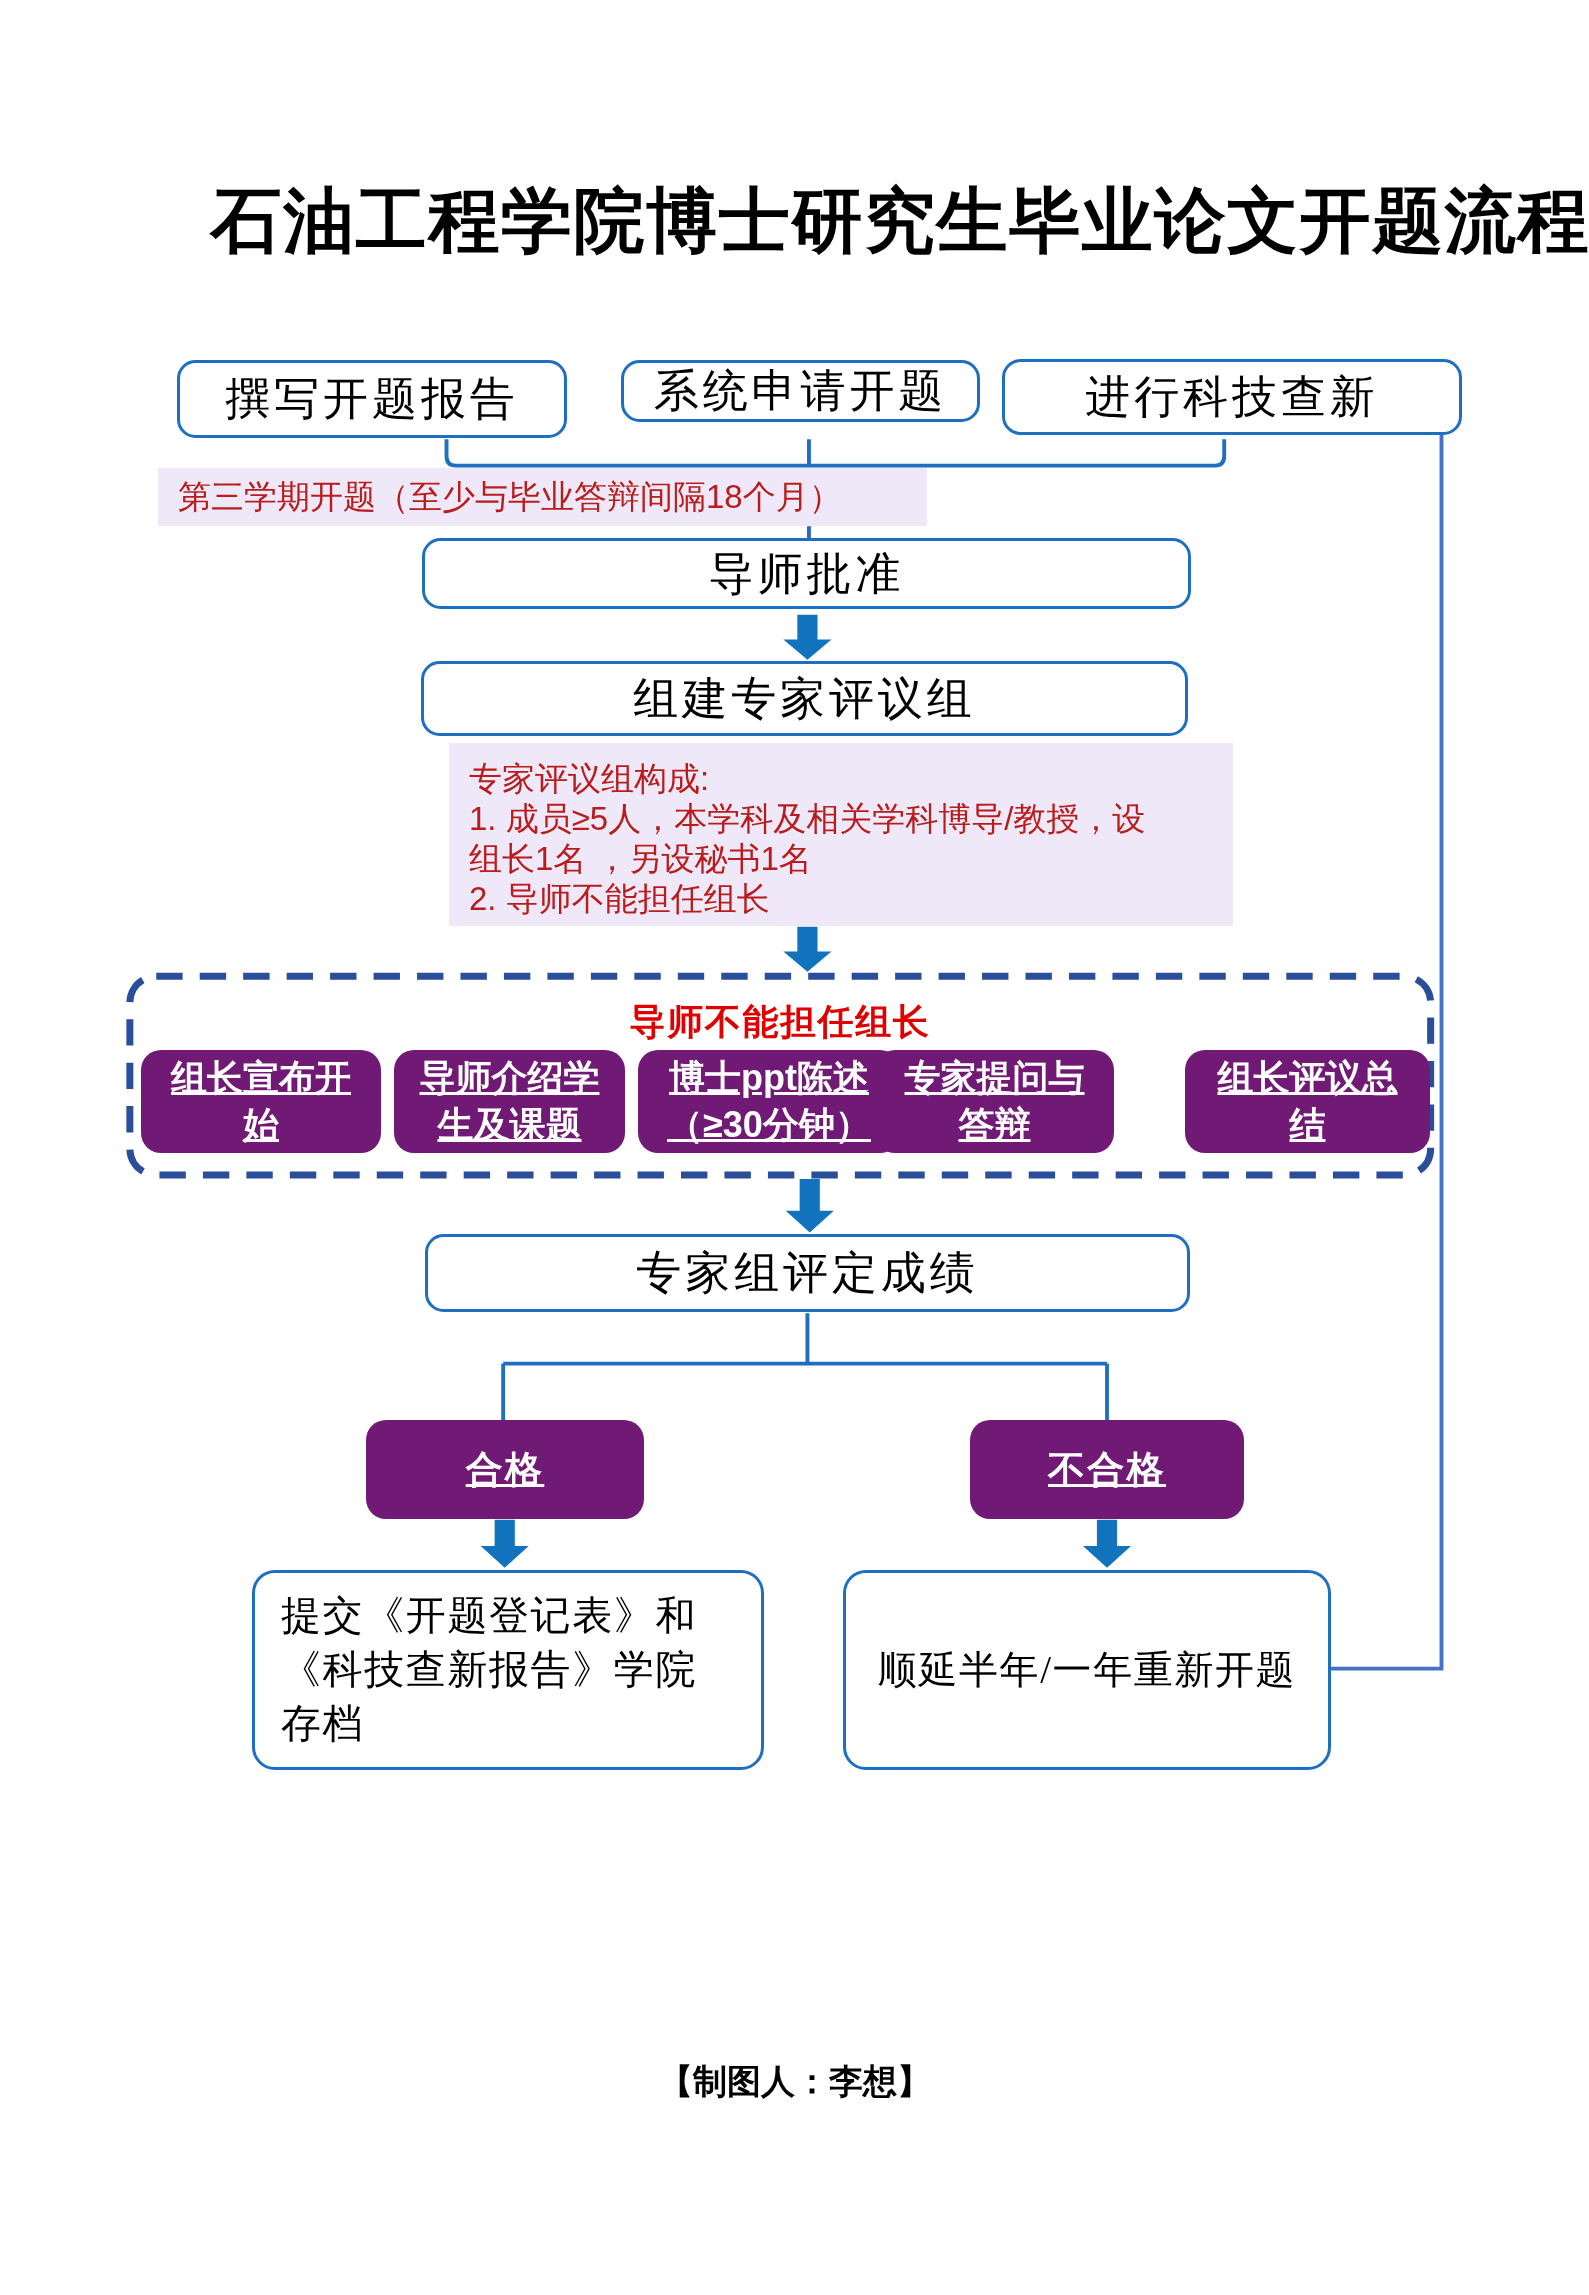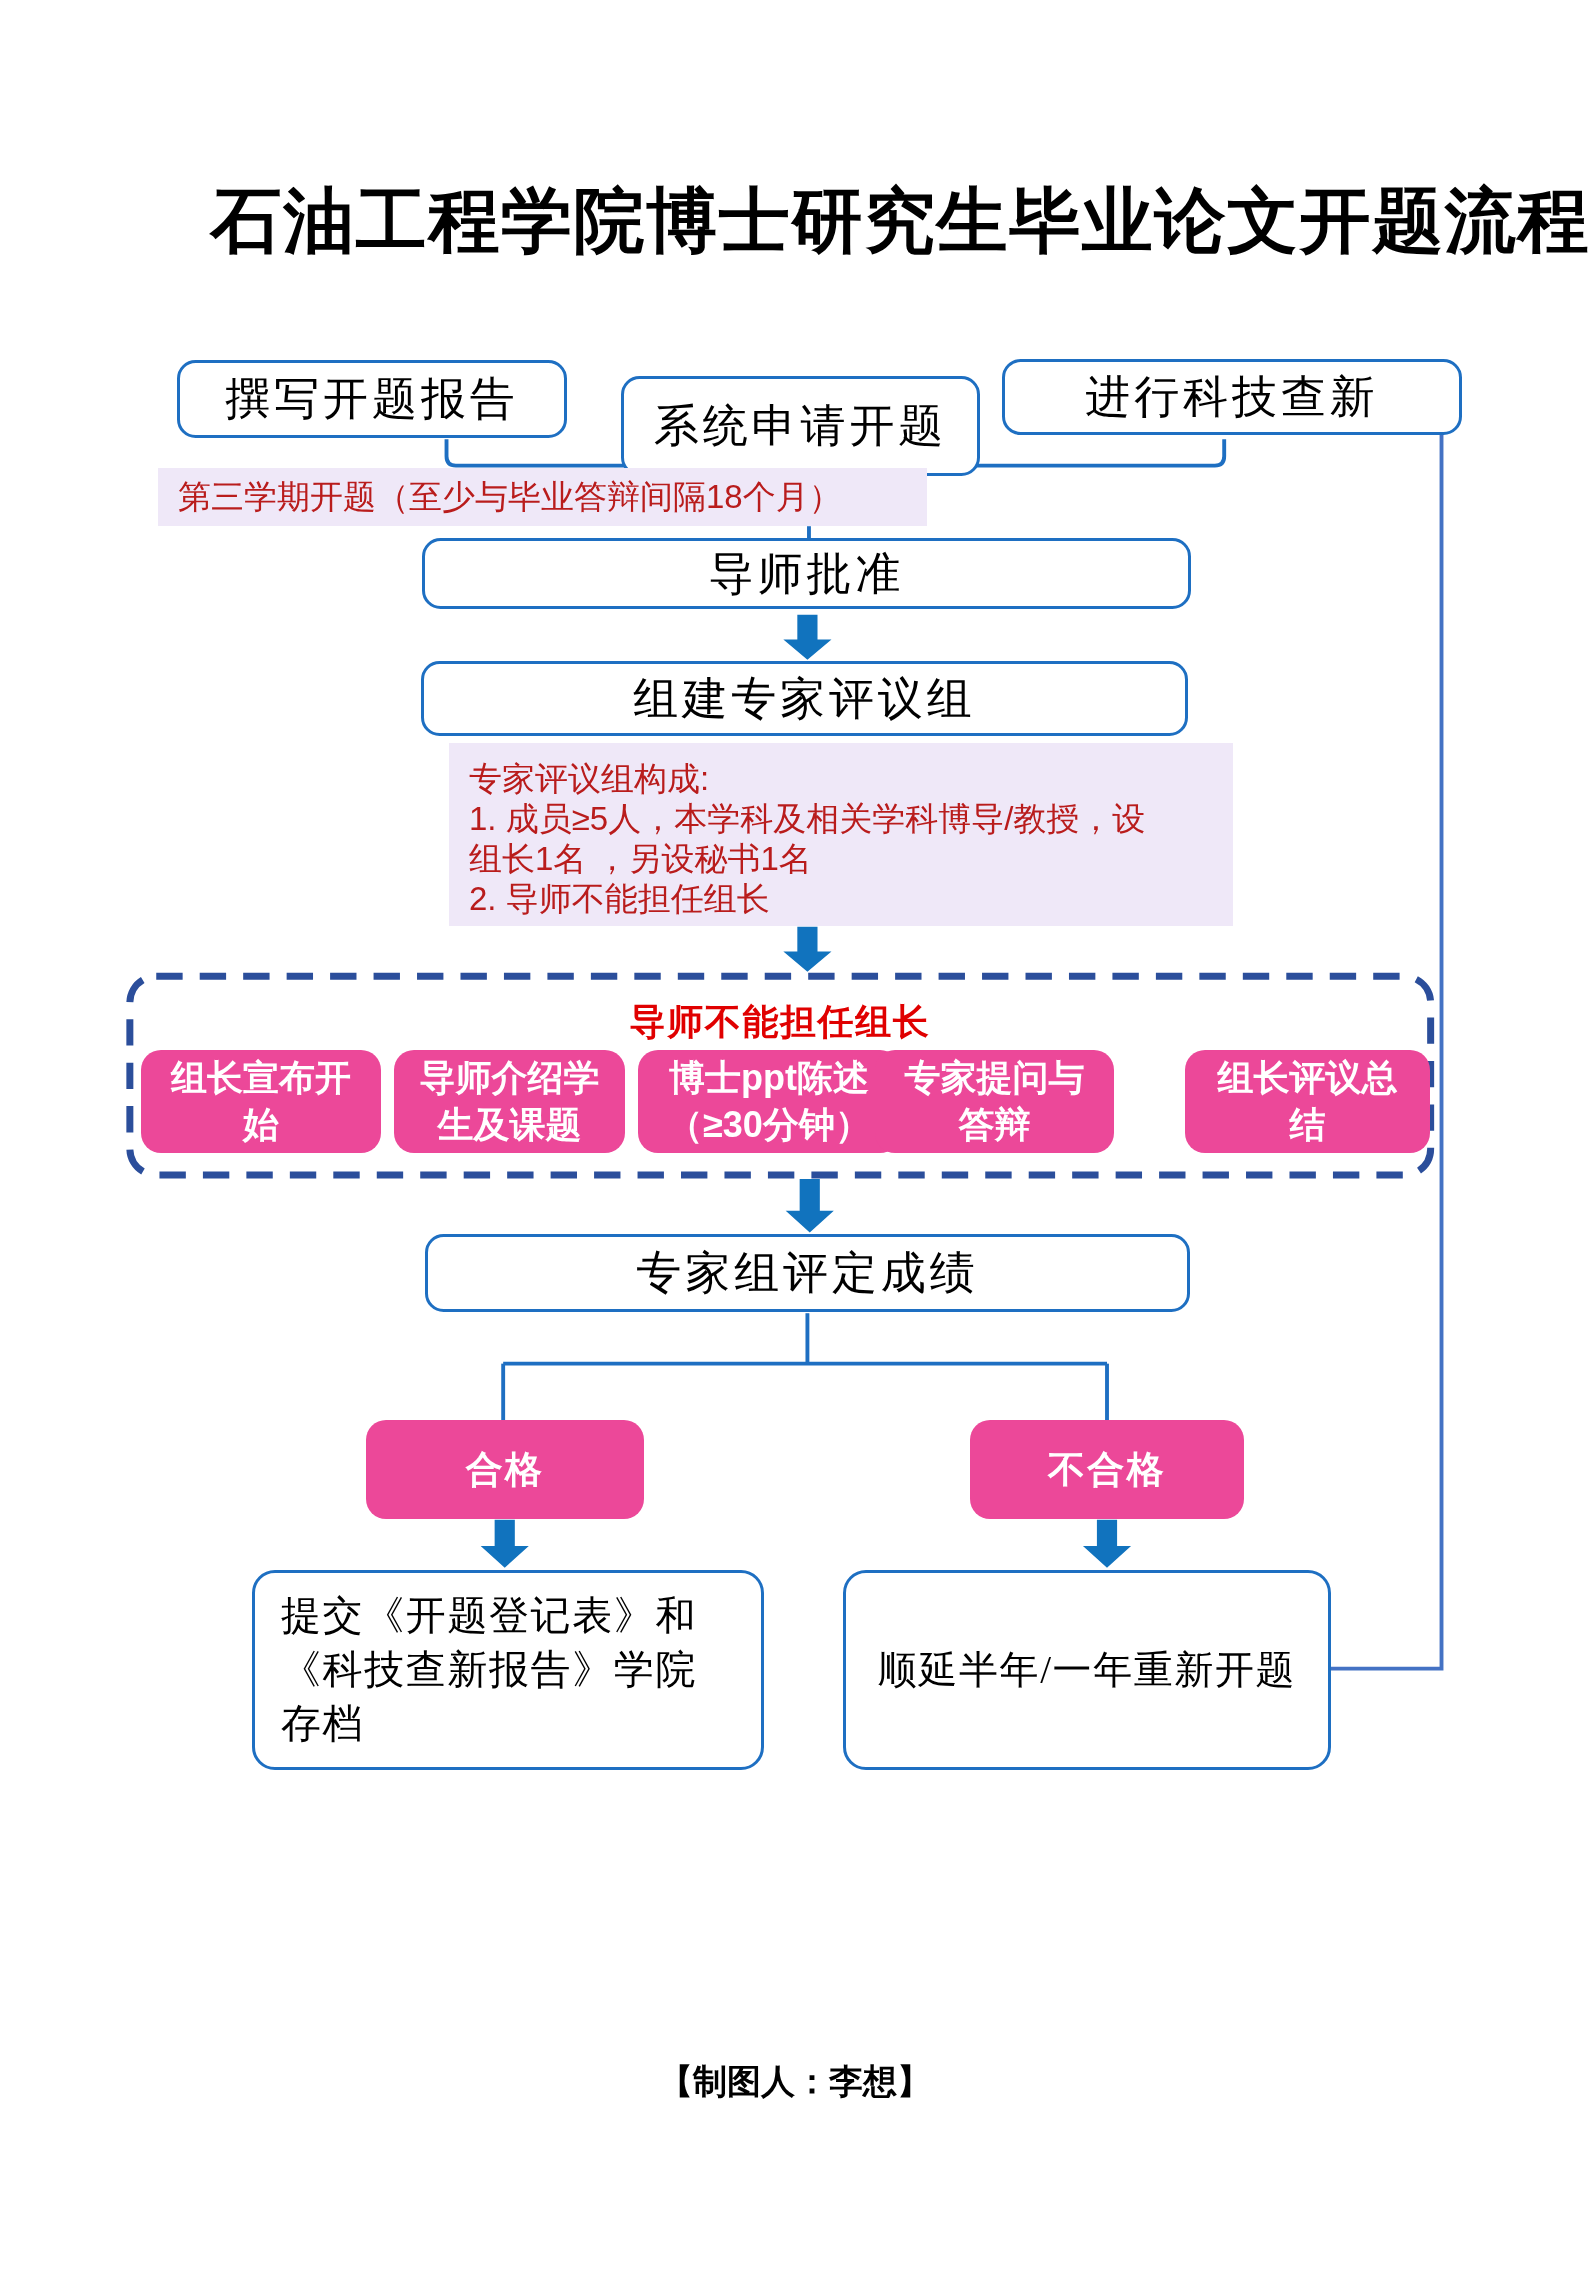--- a/index.html
+++ b/index.html
@@ -8,23 +8,23 @@
   .serif{font-family:"Liberation Serif","DejaVu Serif",serif;}
   .abs{position:absolute;}
   #title{left:0;top:174px;width:1590px;text-align:right;font-size:71px;font-weight:bold;color:#000;letter-spacing:1.6px;}
   .wbox{position:absolute;background:#fff;border:3.9px solid #1e6fc2;border-radius:18.6px;
         display:flex;align-items:center;justify-content:center;
         font-size:45px;color:#000;letter-spacing:3.9px;box-sizing:border-box;}
   .note{position:absolute;background:#efe8f8;color:#b91c1c;box-sizing:border-box;}
   #note-semester{left:158px;top:468px;width:769px;height:58px;font-size:33px;line-height:58px;padding-left:20px;}
   #note-panel{left:449px;top:743px;width:784px;height:183px;font-size:33px;line-height:40px;padding:16px 20px;white-space:pre-line;}
   #proc-title{left:127px;top:998px;width:1306px;text-align:center;font-size:36px;font-weight:bold;color:#e00000;letter-spacing:1.6px;}
-  .bbox{position:absolute;background:#ec4899;color:#fff;font-weight:bold;border-radius:20px;
+  .bbox{position:absolute;background:#701a75;color:#fff;font-weight:bold;border-radius:20px;
         display:flex;align-items:center;justify-content:center;text-align:center;
-        white-space:pre-line;box-sizing:border-box;}
+        white-space:pre-line;box-sizing:border-box;text-decoration:underline;}
   .step{top:1050px;height:103px;font-size:36px;line-height:1.28;}
   #step-1{left:141px;width:240px;}
   #step-2{left:394px;width:231px;}
   #step-3{left:638px;width:262px;}
   #step-4{left:875px;width:239px;}
   #step-5{left:1185px;width:245px;}
   #box-pass{left:366px;top:1420px;width:278px;height:99px;font-size:37px;letter-spacing:2.3px;}
   #box-fail{left:970px;top:1420px;width:274px;height:99px;font-size:37px;letter-spacing:2.3px;}
   #box-pass-action{left:252px;top:1570px;width:512px;height:200px;border-radius:23px;
         align-items:flex-start;justify-content:flex-start;text-align:left;
@@ -60,21 +60,21 @@
     <polygon points="637,1958 663,1958 663,1992 681,1992 650,2020 619,1992 637,1992" fill="#1173be"></polygon>
     <polygon points="1413,1958 1439,1958 1439,1992 1457,1992 1426,2020 1395,1992 1413,1992" fill="#1173be"></polygon>
 
     <polyline points="1714,2150 1857,2150 1857,508 1845,508" fill="none" stroke="#4472c4" stroke-width="5"></polyline>
     <polygon points="1816,508 1850,489 1850,527" fill="#4472c4"></polygon>
   </svg>
 
   <div id="title" class="abs sans">石油工程学院博士研究生毕业论文开题流程</div>
 
   <div class="wbox serif" style="left:177px;top:360px;width:390px;height:78px;">撰写开题报告</div>
-  <div class="wbox serif" style="left:621px;top:360px;width:359px;height:100px;margin-top:16px;">系统申请开题</div>
+  <div class="wbox serif" style="left:621px;top:360px;width:359px;height:62px;">系统申请开题</div>
   <div class="wbox serif" style="left:1002px;top:359px;width:460px;height:76px;">进行科技查新</div>
 
   <div id="note-semester" class="note sans">第三学期开题（至少与毕业答辩间隔18个月）</div>
 
   <div class="wbox serif" style="left:422px;top:538px;width:769px;height:71px;">导师批准</div>
 
   <div class="wbox serif" style="left:421px;top:661px;width:767px;height:75px;">组建专家评议组</div>
 
   <div id="note-panel" class="note sans">专家评议组构成:
 1.  成员≥5人，本学科及相关学科博导/教授，设

